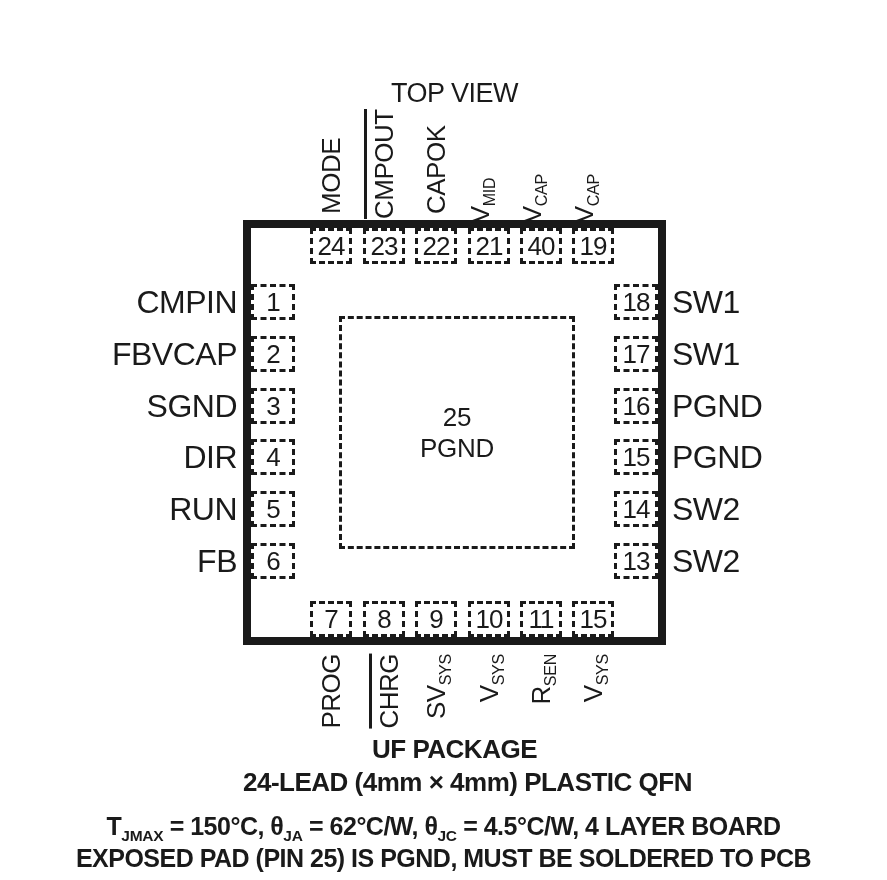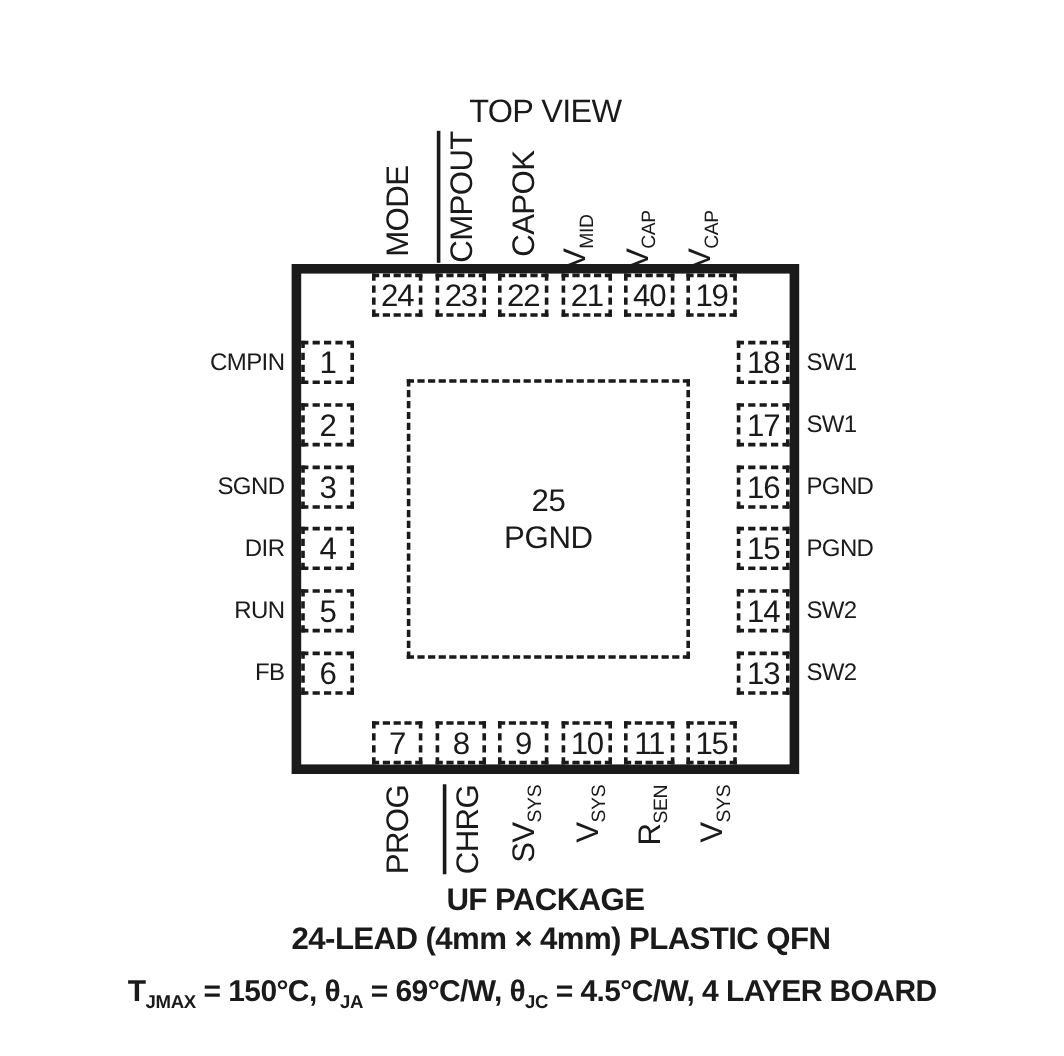--- a/index.html
+++ b/index.html
@@ -22,21 +22,21 @@
     font-size:26px; line-height:31px; letter-spacing:-0.3px;
   }
   .pinbox {
     position:absolute; border:3px dashed #1a1a1a; box-sizing:border-box;
     display:flex; align-items:center; justify-content:center;
     font-size:26px; letter-spacing:-1px; background:#fff;
   }
   .pb-t, .pb-b { width:42px; height:36px; }
   .pb-l, .pb-r { width:44px; height:36px; }
   .hlabel {
-    position:absolute; font-size:20px; line-height:36px; letter-spacing:-0.5px; white-space:nowrap;
+    position:absolute; font-size:32px; line-height:36px; letter-spacing:-0.5px; white-space:nowrap;
   }
   .hl-left { right:650px; text-align:right; }
   .hl-right { left:672px; text-align:right; }
   .vlabel {
     position:absolute; font-size:26px; line-height:30px; letter-spacing:-0.5px; white-space:nowrap;
   }
   .vl-top { transform-origin:0 100%; transform:rotate(-90deg); top:160px; }
   .vl-bottom { transform-origin:0 0; transform:rotate(-90deg) translateX(-100%); top:630px; }
   sub { font-size:0.62em; letter-spacing:-0.3px; }
   sub:empty { display:none; }
@@ -102,20 +102,21 @@
       <span>4</span>
     </div>
   <div class="pinbox pb-l" style="left:251px;top:467px">
       <span>5</span>
     </div>
   <div class="pinbox pb-l" style="left:251px;top:519px">
       <span>6</span>
     </div>
 
   <div class="hlabel hl-left" style="top:260px"><span>CMPIN</span></div>
+  <div class="hlabel hl-left" style="top:312px"><span>FBVCAP</span></div>
   <div class="hlabel hl-left" style="top:364px"><span>SGND</span></div>
   <div class="hlabel hl-left" style="top:415px"><span>DIR</span></div>
   <div class="hlabel hl-left" style="top:467px"><span>RUN</span></div>
   <div class="hlabel hl-left" style="top:519px"><span>FB</span></div>
 
   <div class="pinbox pb-r" style="left:614px;top:260px">
       <span>18</span>
     </div>
   <div class="pinbox pb-r" style="left:614px;top:312px">
       <span>17</span>
@@ -161,15 +162,16 @@
 
   <div class="vlabel vl-bottom" style="left:316px"><span>PROG</span></div>
   <div class="vlabel vl-bottom" style="left:369px"><span class="ovl">CHRG</span></div>
   <div class="vlabel vl-bottom" style="left:421px"><span>SV</span><sub>SYS</sub></div>
   <div class="vlabel vl-bottom" style="left:474px"><span>V</span><sub>SYS</sub></div>
   <div class="vlabel vl-bottom" style="left:526px"><span>R</span><sub>SEN</sub></div>
   <div class="vlabel vl-bottom" style="left:578px"><span>V</span><sub>SYS</sub></div>
 
   <div class="foot f-pkgname">UF PACKAGE</div>
   <div class="foot f-pkgdesc">24-LEAD (4mm × 4mm) PLASTIC QFN</div>
-  <div class="foot f-thermal"><span>T</span><sub>JMAX</sub><span> = 150°C, </span><span>θ</span><sub>JA</sub><span> = 69°C/W, </span><span>θ</span><sub>JC</sub><span> = 4.5°C/W, 4 LAYER BOARD</span></div>
+  <div class="foot f-thermal"><span>T</span><sub>JMAX</sub><span> = 150°C, </span><span>θ</span><sub>JA</sub><span> = 62°C/W, </span><span>θ</span><sub>JC</sub><span> = 4.5°C/W, 4 LAYER BOARD</span></div>
+  <div class="foot f-exposed">EXPOSED PAD (PIN 25) IS PGND, MUST BE SOLDERED TO PCB</div>
 
 </div>
 
 </body></html>

